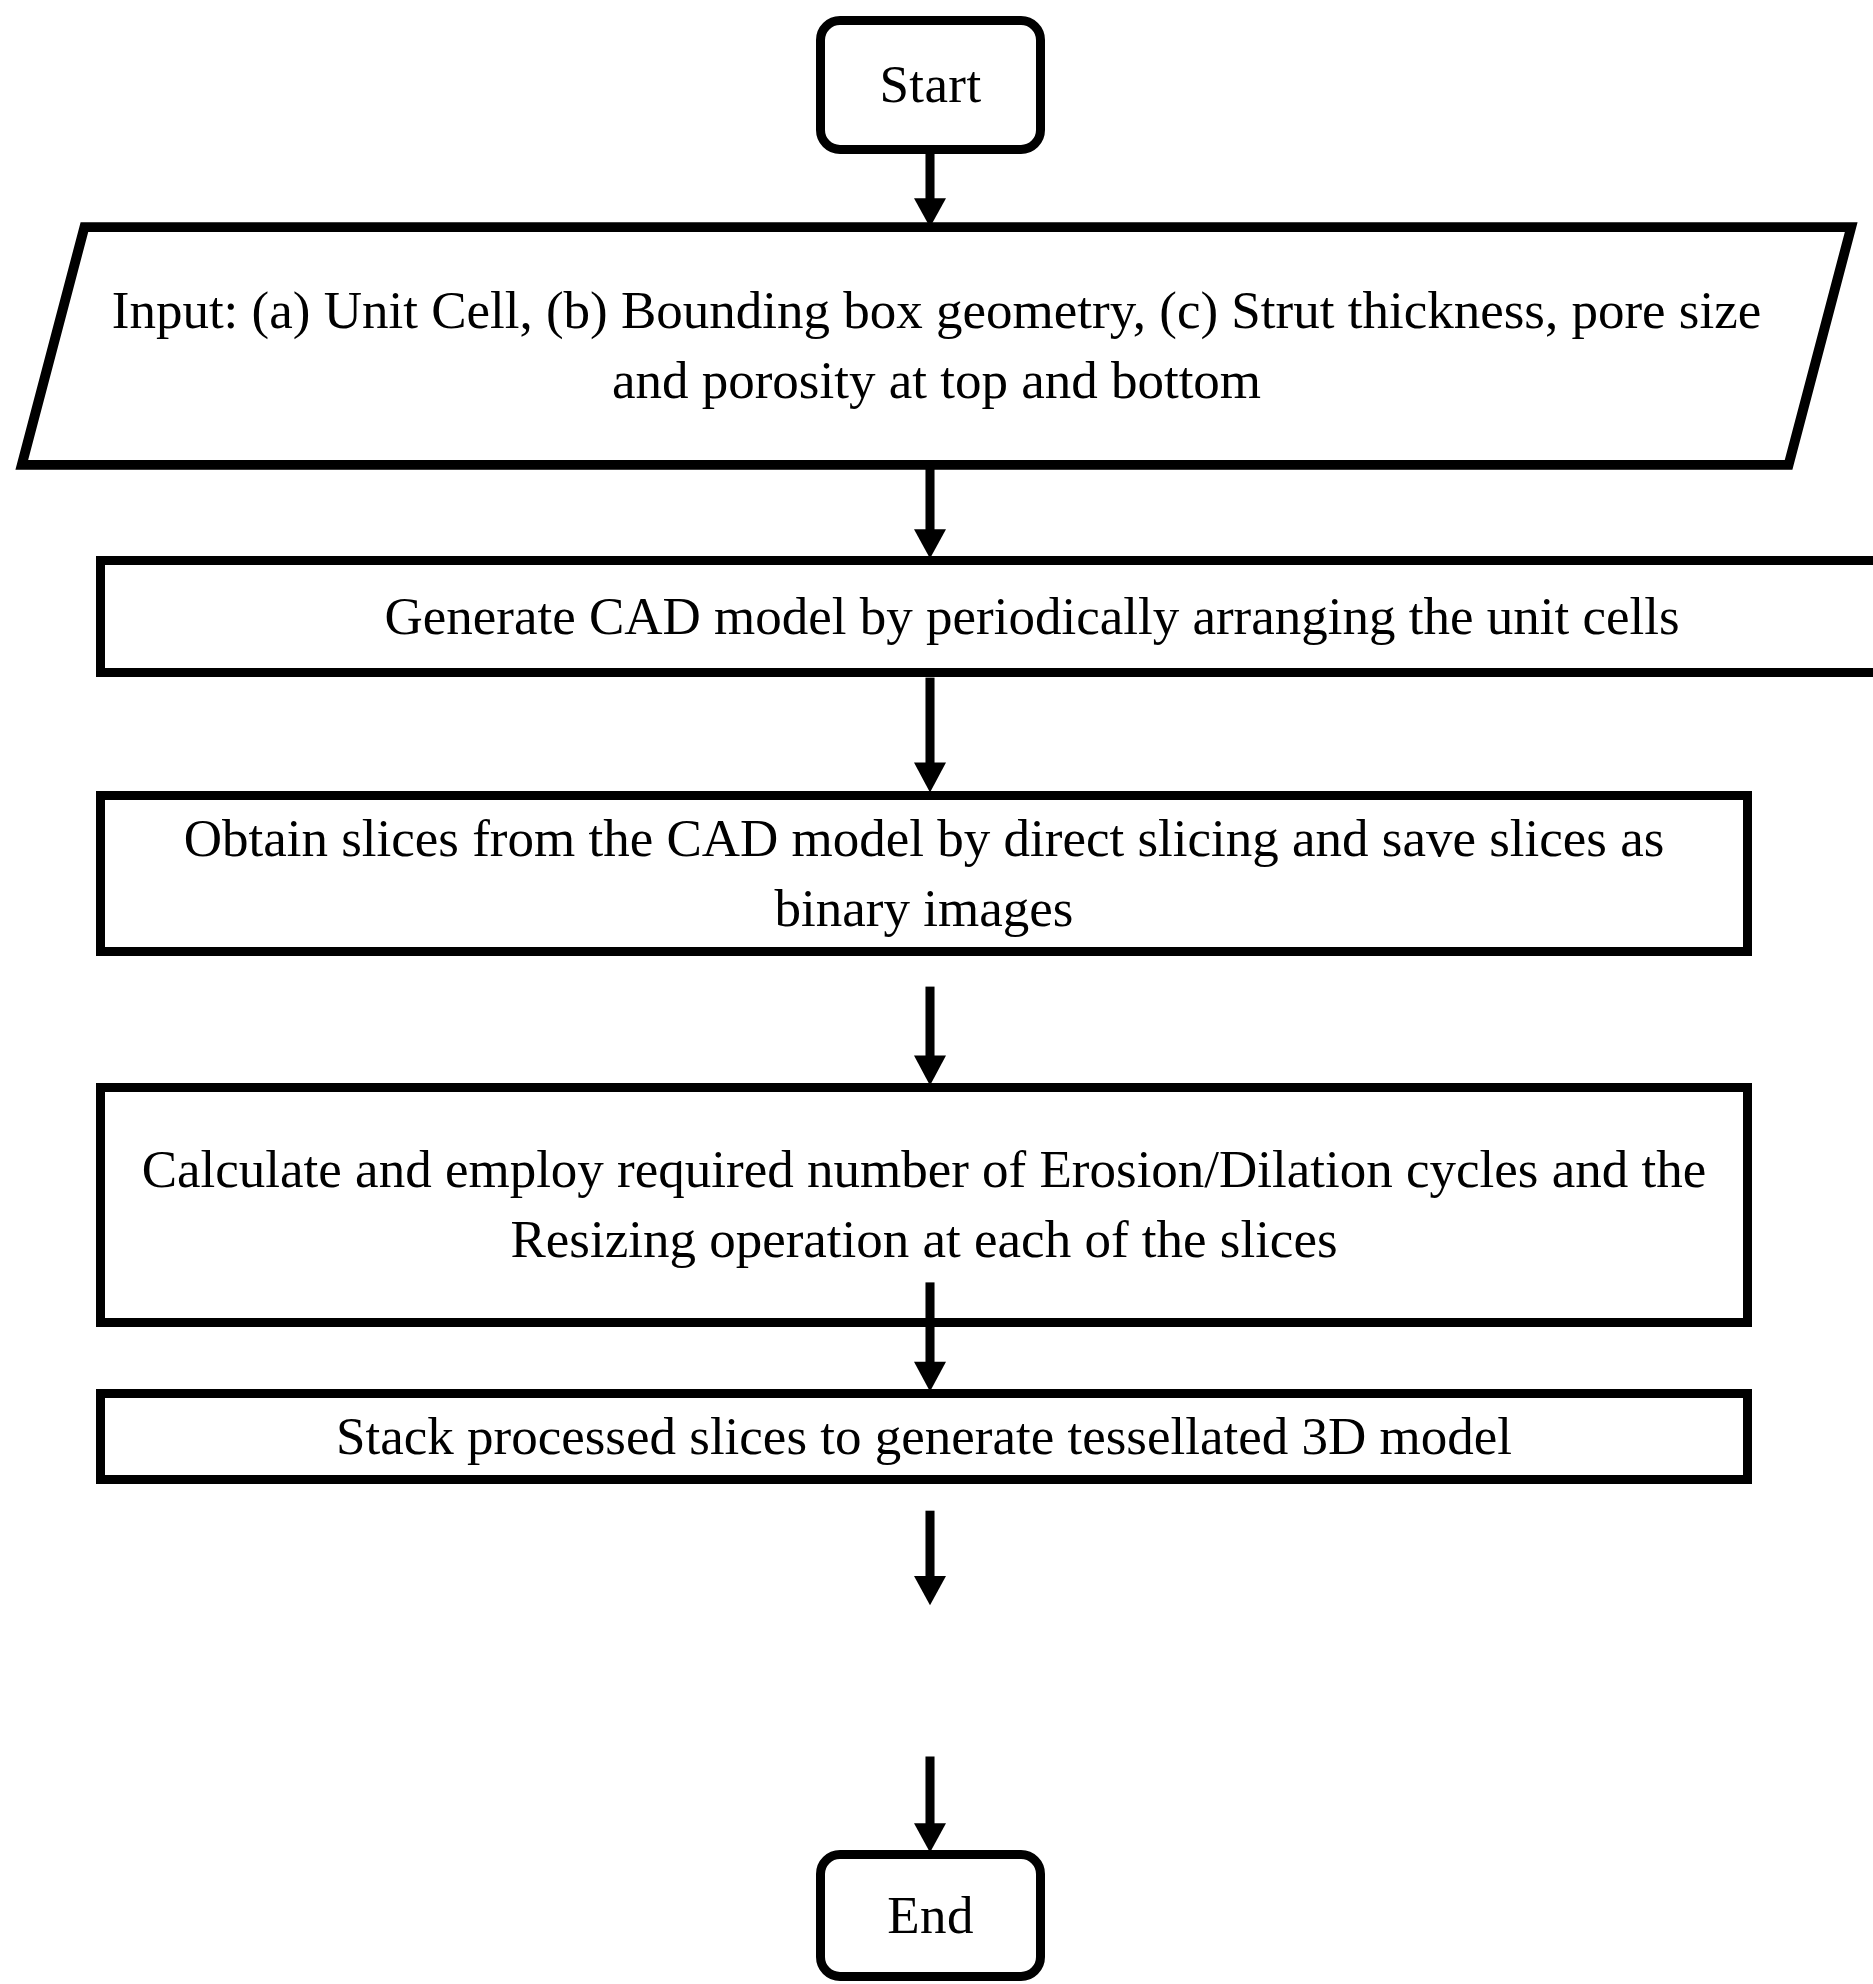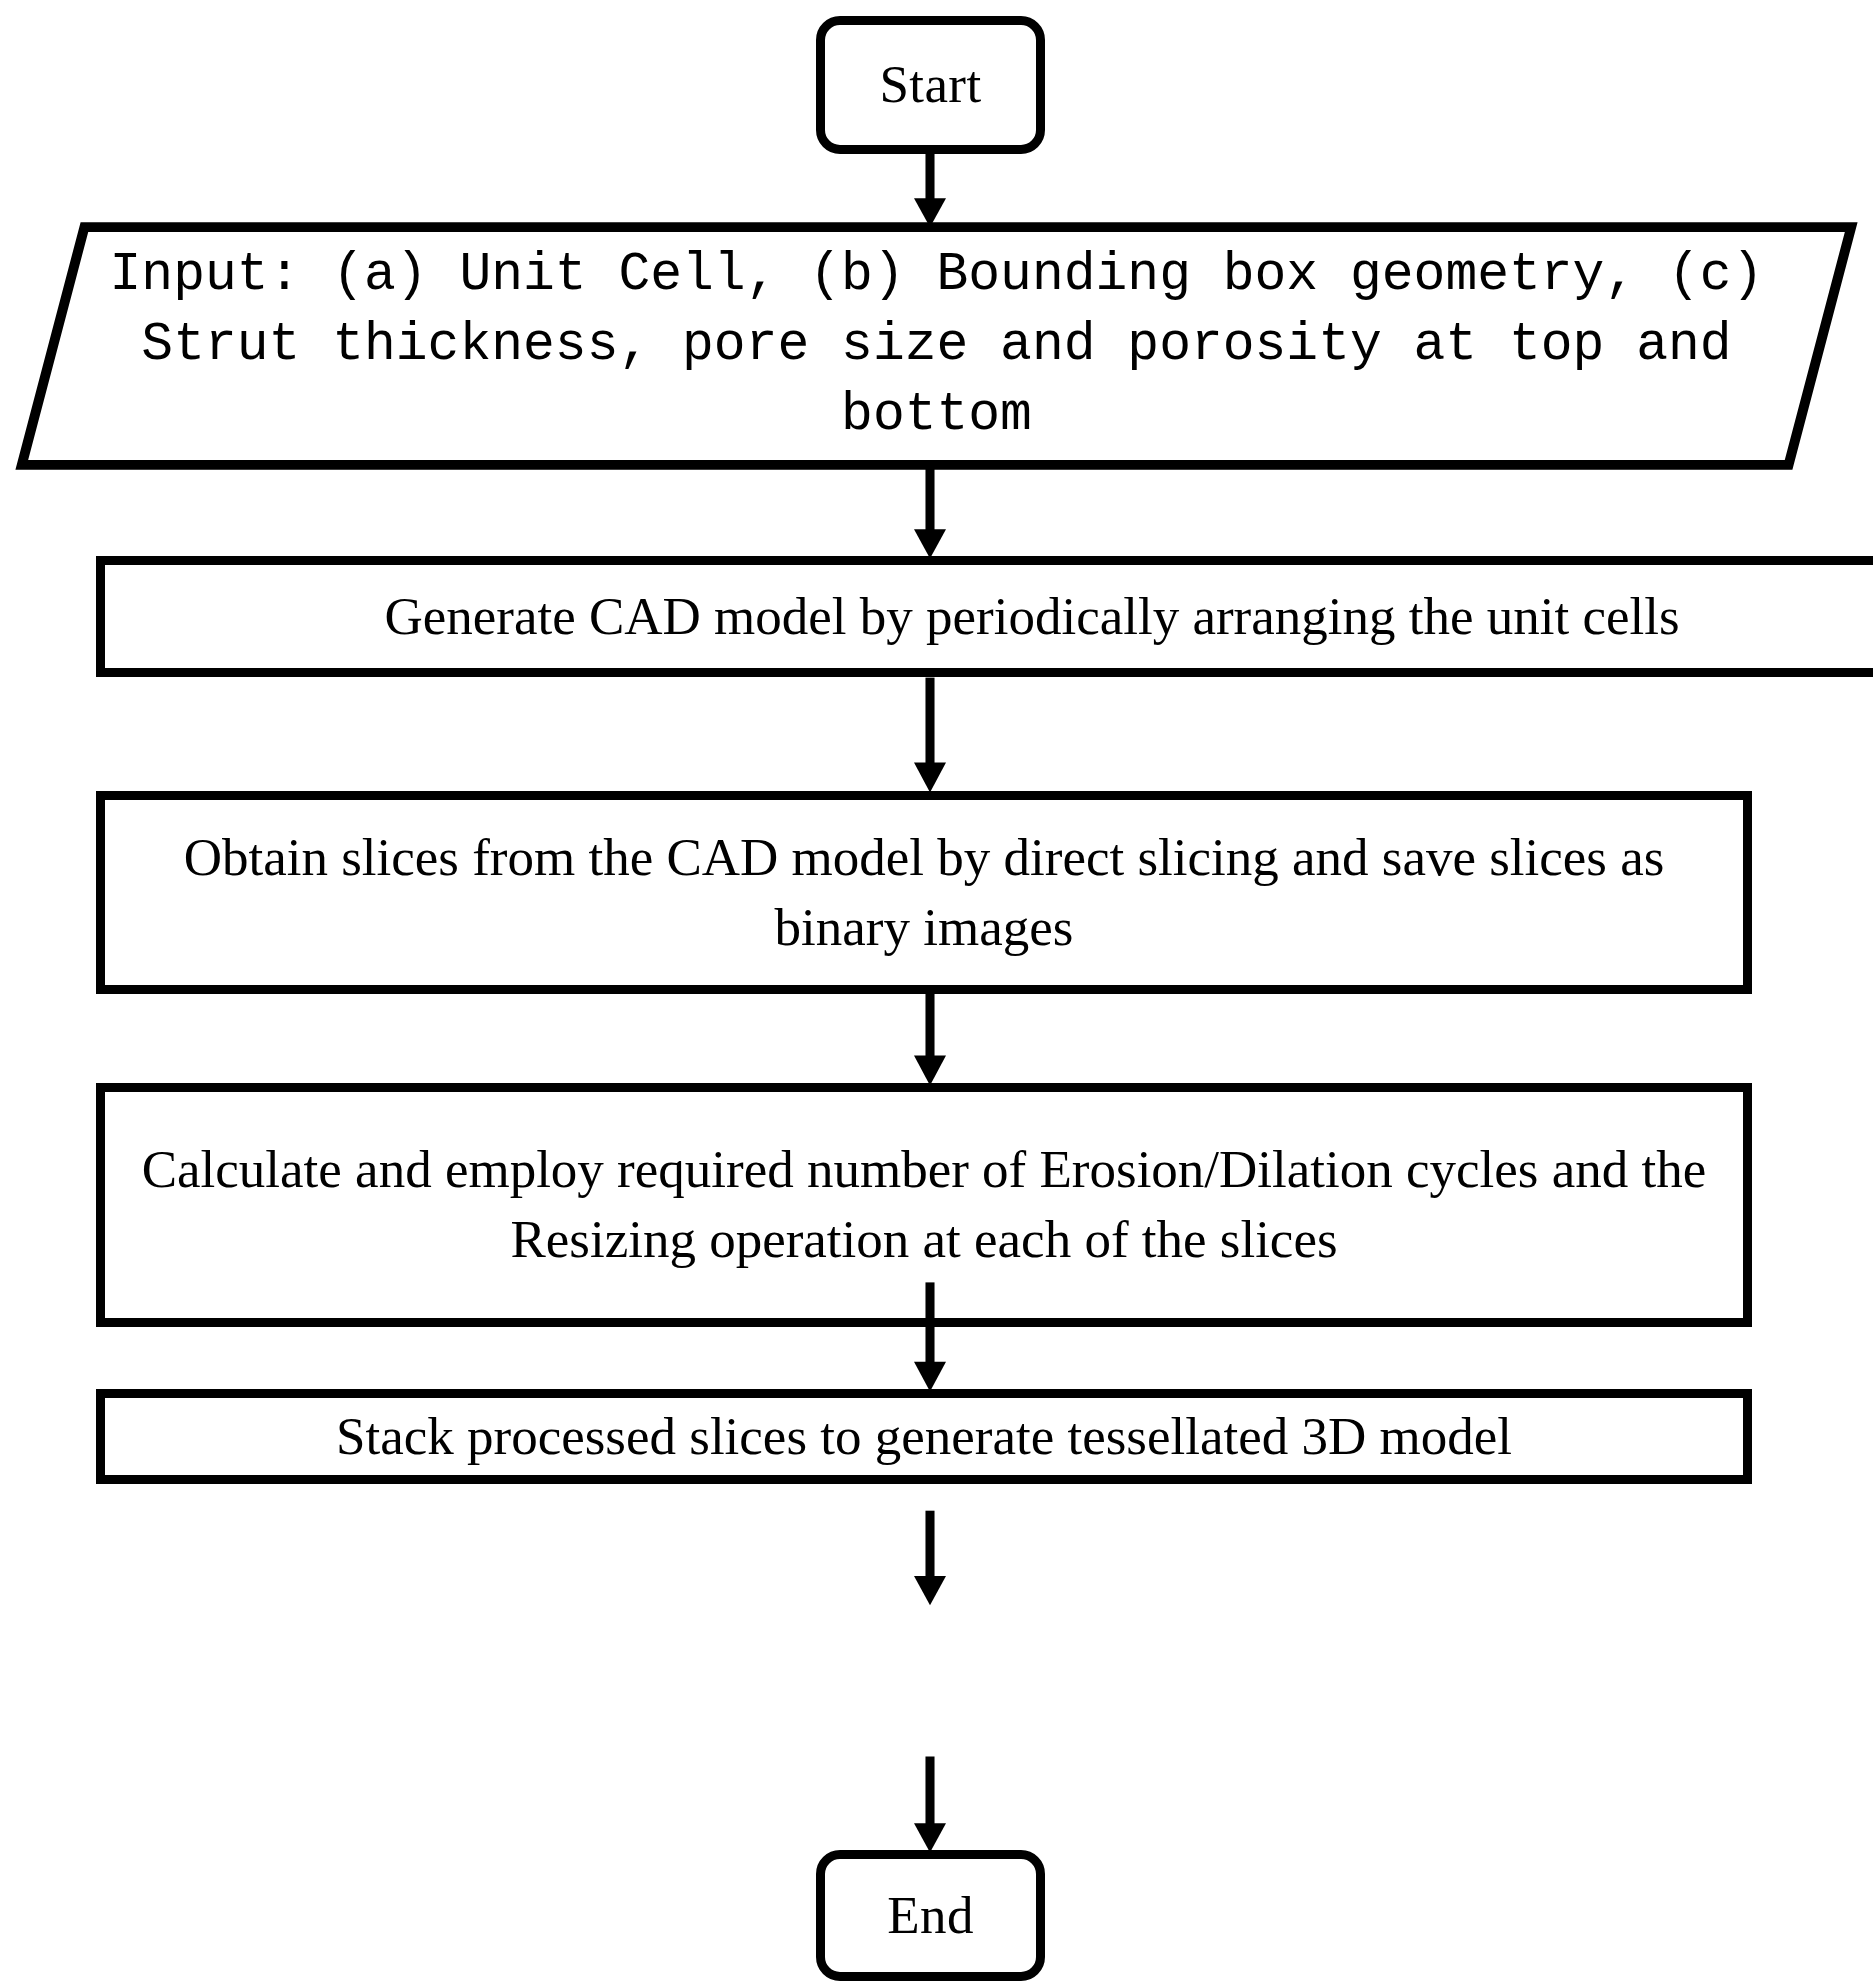--- a/index.html
+++ b/index.html
@@ -44,21 +44,20 @@
   }
   .process .label {
     font-size: 53px;
     line-height: 1.32;
     padding: 0 18.3px;
   }
   
   .io {
     position: absolute;
     background: transparent;
-    font-family: Liberation Mono, monospace;
   }
   .io svg {
     position: absolute;
     left: 0;
     top: 0;
     display: block;
   }
   .io .label {
     position: absolute;
     left: 0;
@@ -116,21 +115,21 @@
     <span class="label">Generate CAD model by periodically arranging the unit cells</span>
   </div>
 
   <div class="connector" style="left:914px; top:677px;">
     <svg width="32" height="116" viewBox="0 0 46 165">
       <rect x="16.5" y="0" width="13" height="126" fill="#000000"></rect>
       <polygon points="0,122 46,122 23,165" fill="#000000"></polygon>
     </svg>
   </div>
 
-  <div class="node process" style="left:96px; top:791px; width:1656px; height:203px;">
+  <div class="node process" style="left:96px; top:791px; width:1656px; height:165px;">
     <span class="label">Obtain slices from the CAD model by direct slicing and save slices as binary images</span>
   </div>
 
   <div class="connector" style="left:914px; top:986px;">
     <svg width="32" height="100" viewBox="0 0 46 142">
       <rect x="16.5" y="0" width="13" height="103" fill="#000000"></rect>
       <polygon points="0,99 46,99 23,142" fill="#000000"></polygon>
     </svg>
   </div>
 

